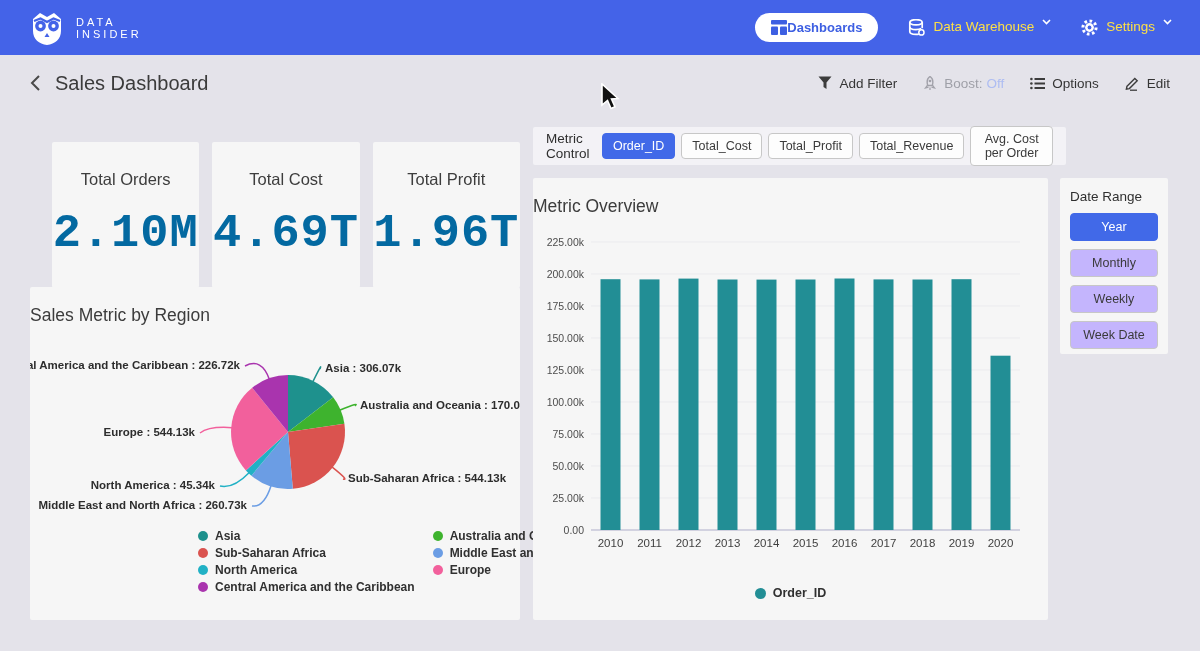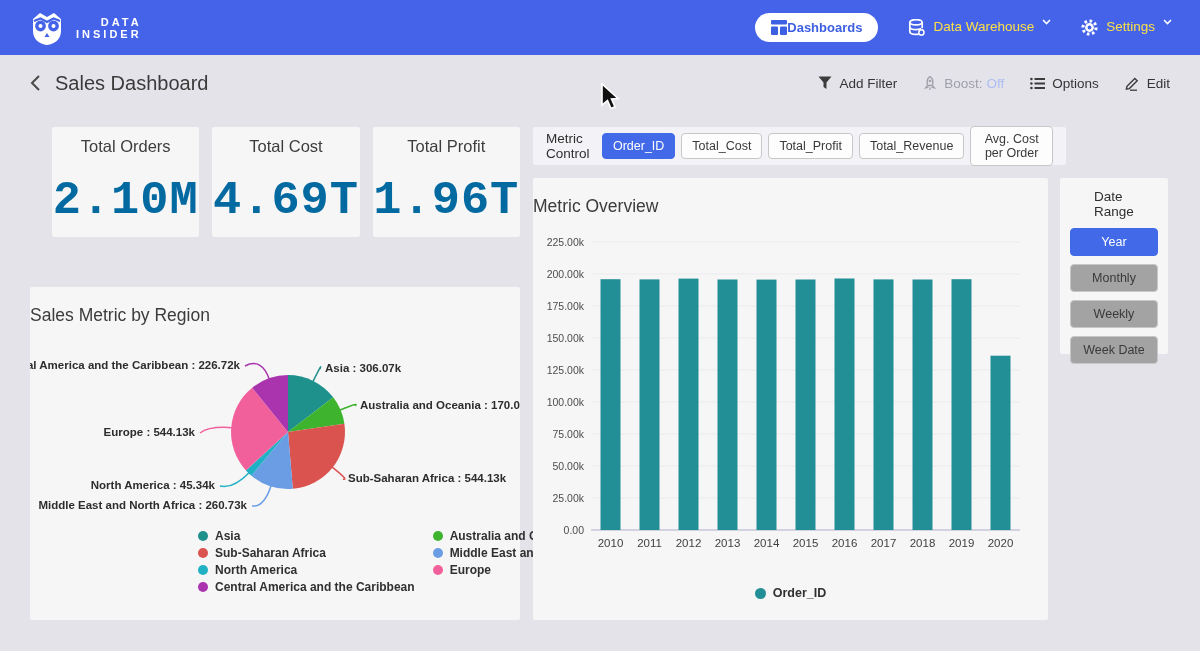--- a/index.html
+++ b/index.html
@@ -11,21 +11,21 @@
     color:#3c3c3c;
   }
 
   
   .nav {
     position:absolute; top:0; left:0; width:1200px; height:55px;
     background:#4463e8; display:flex; align-items:center; padding:0 28px;
   }
   .brand { display:flex; align-items:center; gap:10px; }
   .brand-text { display:flex; flex-direction:column; line-height:12px; }
-  .brand-text span { color:#fff; font-size:11px; font-weight:bold; letter-spacing:3px;text-align:right; }
+  .brand-text span { color:#fff; font-size:11px; font-weight:normal; letter-spacing:3px; }
   .nav-right { margin-left:auto; display:flex; align-items:center; gap:30px; }
   .nav-pill {
     display:flex; align-items:center; background:#fff; border:none;
     border-radius:17px; padding:7px 16px; font-family:inherit;
     color:#3d5fe2; font-size:13px; font-weight:bold; cursor:pointer;
   }
   .nav-item { display:flex; align-items:flex-start; gap:8px; color:#fde047; font-size:13.5px; cursor:pointer; }
 
   
   .titlebar {
@@ -35,21 +35,21 @@
   .page-title { font-size:20px; font-weight:500; color:#3b3b3b; margin-left:14px; }
   .tools { margin-left:auto; display:flex; align-items:center; gap:26px; }
   .tool { display:flex; align-items:center; gap:7px; font-size:13.5px; color:#353535; cursor:pointer; }
   .tool .boost-label { color:#9fa0a8; }
   .tool .boost-value { color:#aebdf2; margin-left:-3px; }
 
   
   .card { position:absolute; background:#f6f6f6; border-radius:2px; }
 
   #kpi-row {
-    position:absolute; left:30px; top:127px; width:490px; height:110px;
+    position:absolute; left:30px; top:142px; width:490px; height:146px;
     display:grid; grid-template-columns:repeat(3,1fr); gap:13px;padding-left:22px;
   }
   .kpi-card { background:#f6f6f6; border-radius:2px; display:flex; flex-direction:column; align-items:center; justify-content:center; gap:18px; }
   .kpi-label { font-size:16.5px; font-weight:500; color:#3d3d3d; }
   .kpi-value { font-size:47px; font-weight:bold; color:#0369a1; letter-spacing:1px;font-family:Liberation Mono, monospace; }
 
   #pie-card { left:30px; top:287px; width:490px; height:333px; }
   .chart-title { position:absolute; top:18px; left:0; width:100%; text-align:left; font-size:17.5px; font-weight:500; color:#3c3c3c; }
   #pie-svg { position:absolute; left:0; top:0; }
   #pie-legend {
@@ -71,24 +71,24 @@
   }
   .opt-btn.active { background:#4169e8; border-color:#4169e8; color:#fff; }
 
   
   #bar-card { left:533px; top:178px; width:515px; height:442px; }
   #bar-svg { position:absolute; left:10px; top:52px; }
   #bar-legend { position:absolute; bottom:20px; left:0; width:100%; display:flex; justify-content:center; }
 
   
   #date-card { left:1060px; top:178px; width:108px; height:176px; padding:11px 10px; }
-  #date-card .dr-label { font-size:13.5px; color:#2f2f2f; margin-bottom:9px;margin-left:24px; }
+  #date-card .dr-label { font-size:13.5px; color:#2f2f2f; margin-bottom:9px; }
   .dr-btn {
     display:block; width:100%; font-family:inherit; font-size:12.5px; color:#3a3a3a;
-    background:#a3a3a3; border:1px solid #c7c7c7; border-radius:4px;
+    background:#c4b5fd; border:1px solid #c7c7c7; border-radius:4px;
     padding:6px 2px; margin-bottom:8px; cursor:pointer; text-align:center;
   }
   .dr-btn.active { background:#4169e8; border-color:#4169e8; color:#fff; }
 
   #cursor { position:absolute; left:600px; top:83px; pointer-events:none; z-index:99; }
 
   svg text { font-family:"Liberation Sans", sans-serif; }
 </style>
 </head>
 <body>

